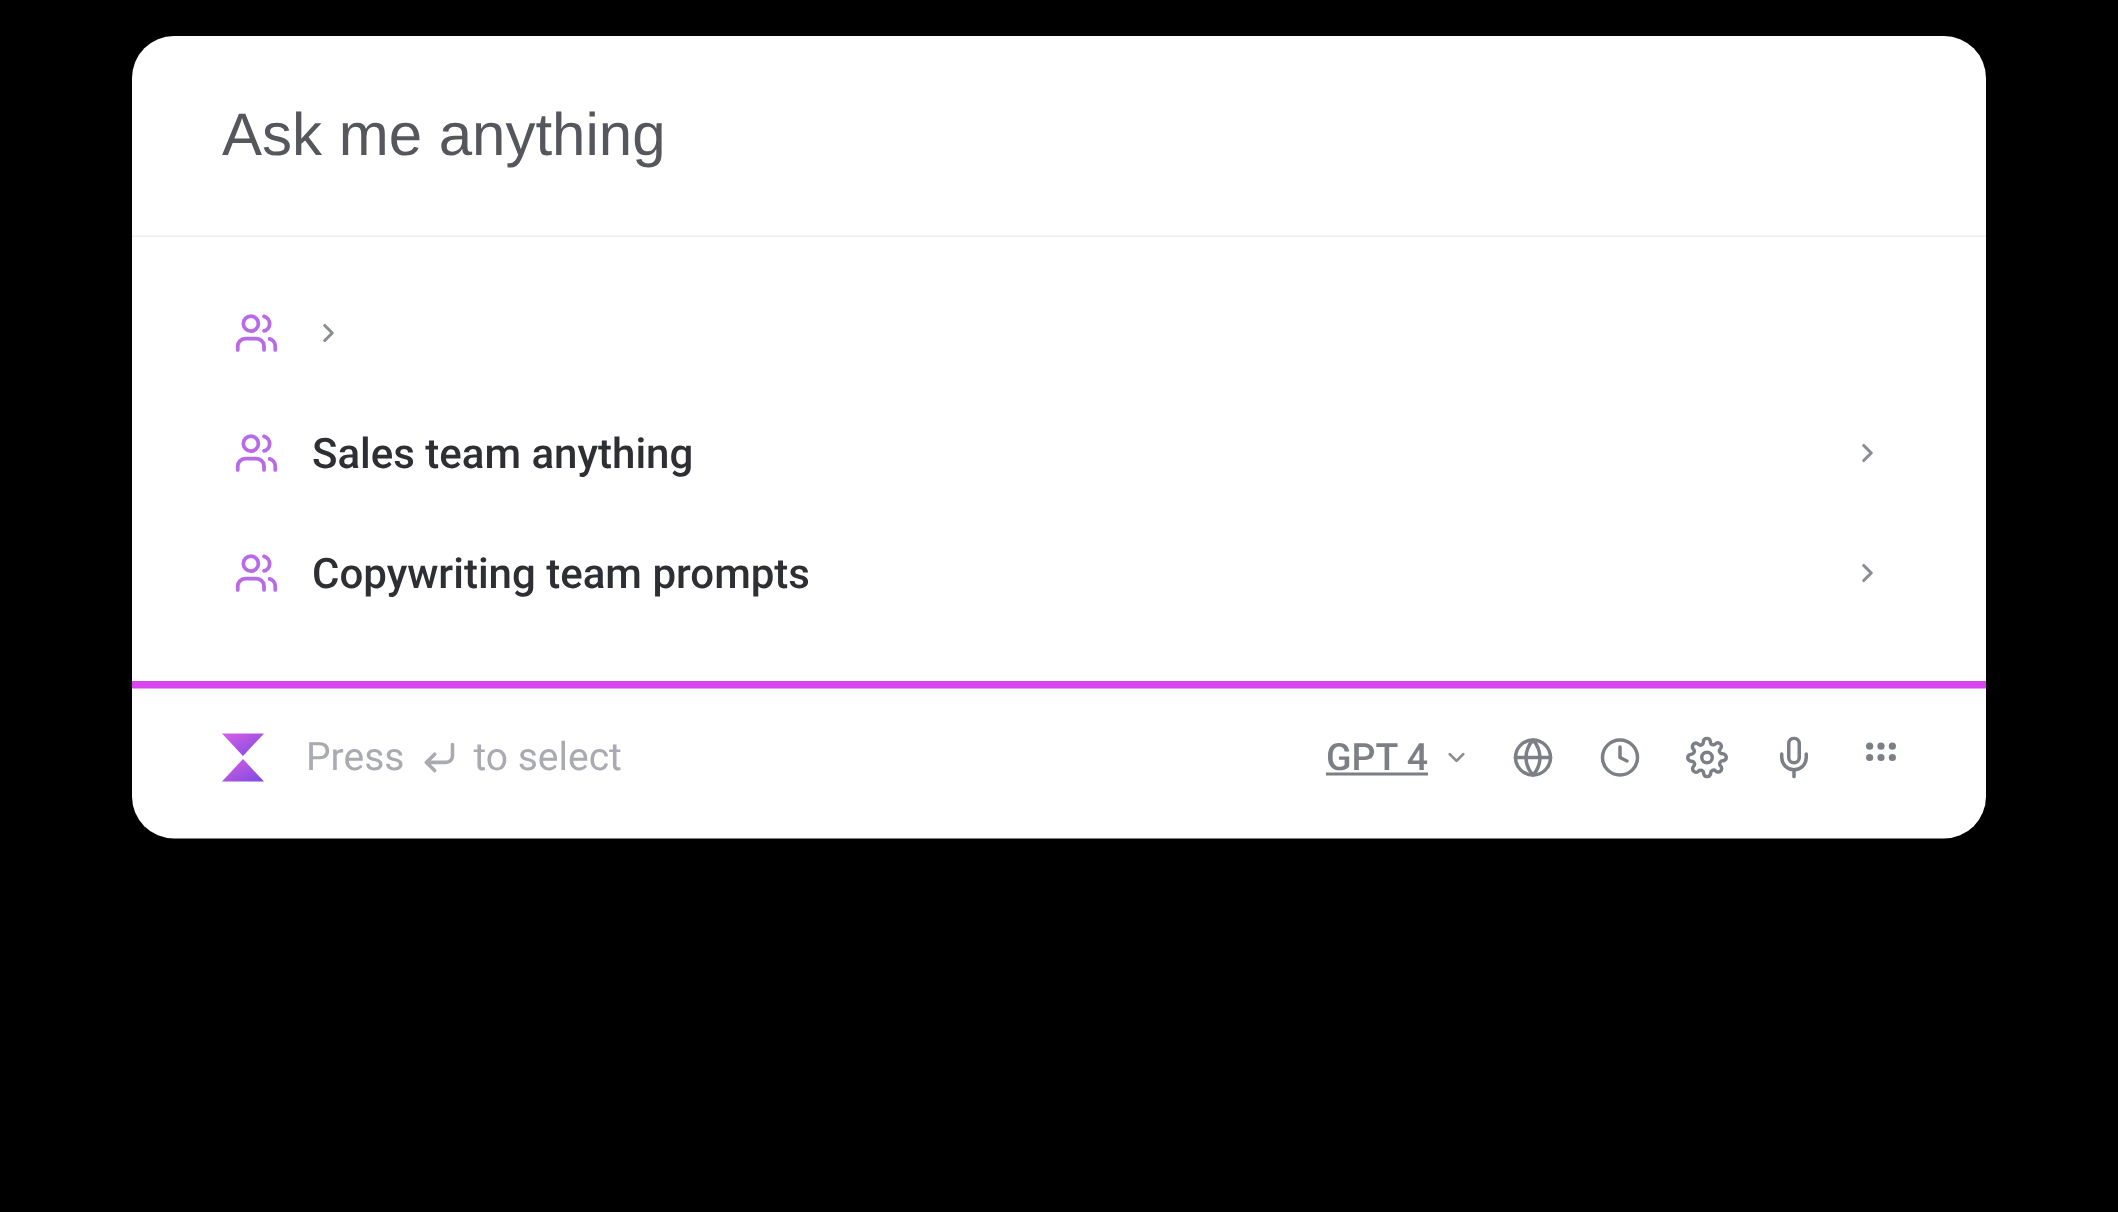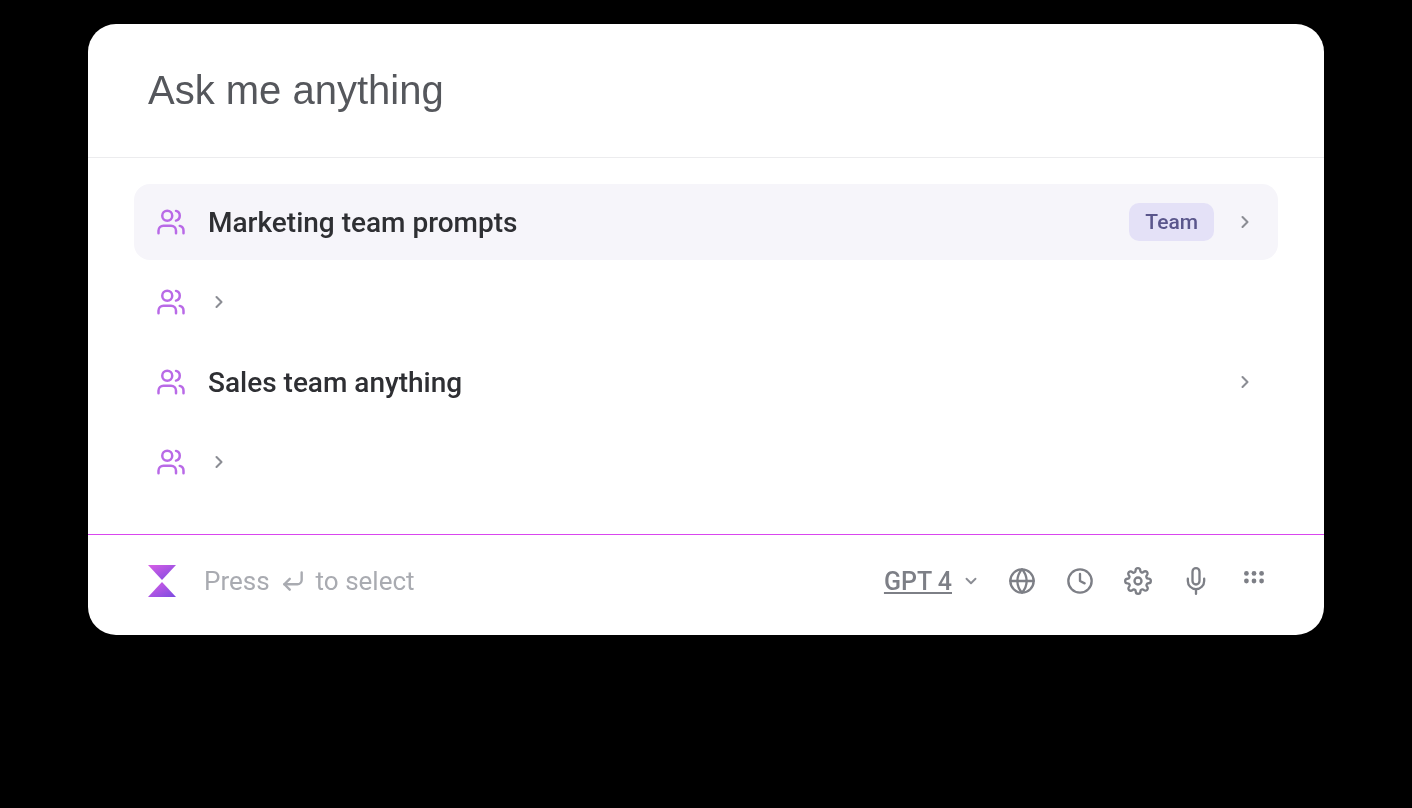--- a/index.html
+++ b/index.html
@@ -83,21 +83,21 @@
   }
   .chev {
     width: 22px;
     height: 22px;
     display: flex;
     align-items: center;
     justify-content: center;
   }
   
   .footer {
-    border-top: 1px solid #d946ef;
+    border-top: 5px solid #d946ef;
     display: flex;
     align-items: center;
     padding: 28px 56px 36px 56px;
   }
   .logo {
     width: 36px;
     height: 36px;
     margin-right: 24px;
   }
   .hint {
@@ -145,37 +145,20 @@
 <div class="panel">
 
   <div class="search-area">
     <input class="search-input" type="text" placeholder="Ask me anything" style="">
   </div>
 
   <div class="divider"></div>
 
   <div class="list">
 
-    <div class="list-item selected">
-      <span class="icon">
-        <svg width="30" height="30" viewBox="0 0 24 24" fill="none" stroke="#b96ae7" stroke-width="2" stroke-linecap="round" stroke-linejoin="round">
-          <path d="M16 21v-2a4 4 0 0 0-4-4H6a4 4 0 0 0-4 4v2"></path>
-            <circle cx="9" cy="7" r="4"></circle>
-          <path d="M22 21v-2a4 4 0 0 0-3-3.87"></path>
-            <path d="M16 3.13a4 4 0 0 1 0 7.75"></path>
-        </svg>
-      </span>
-      <span class="label">Marketing team prompts</span>
-      <span class="badge">Team</span>
-      <span class="chev">
-        <svg width="20" height="20" viewBox="0 0 24 24" fill="none" stroke="#8b8d94" stroke-width="2.5" stroke-linecap="round" stroke-linejoin="round">
-            <polyline points="9 18 15 12 9 6"></polyline>
-          </svg>
-      </span>
-    </div>
 
     <div class="list-item">
       <span class="icon">
         <svg width="30" height="30" viewBox="0 0 24 24" fill="none" stroke="#b96ae7" stroke-width="2" stroke-linecap="round" stroke-linejoin="round">
           <path d="M16 21v-2a4 4 0 0 0-4-4H6a4 4 0 0 0-4 4v2"></path>
             <circle cx="9" cy="7" r="4"></circle>
           <path d="M22 21v-2a4 4 0 0 0-3-3.87"></path>
             <path d="M16 3.13a4 4 0 0 1 0 7.75"></path>
         </svg>
       </span>
@@ -205,20 +188,21 @@
 
     <div class="list-item">
       <span class="icon">
         <svg width="30" height="30" viewBox="0 0 24 24" fill="none" stroke="#b96ae7" stroke-width="2" stroke-linecap="round" stroke-linejoin="round">
           <path d="M16 21v-2a4 4 0 0 0-4-4H6a4 4 0 0 0-4 4v2"></path>
             <circle cx="9" cy="7" r="4"></circle>
           <path d="M22 21v-2a4 4 0 0 0-3-3.87"></path>
             <path d="M16 3.13a4 4 0 0 1 0 7.75"></path>
         </svg>
       </span>
+      <span class="label">Copywriting team prompts</span>
       <span class="chev">
         <svg width="20" height="20" viewBox="0 0 24 24" fill="none" stroke="#8b8d94" stroke-width="2.5" stroke-linecap="round" stroke-linejoin="round">
             <polyline points="9 18 15 12 9 6"></polyline>
           </svg>
       </span>
     </div>
 
   </div>
 
   <div class="footer">

